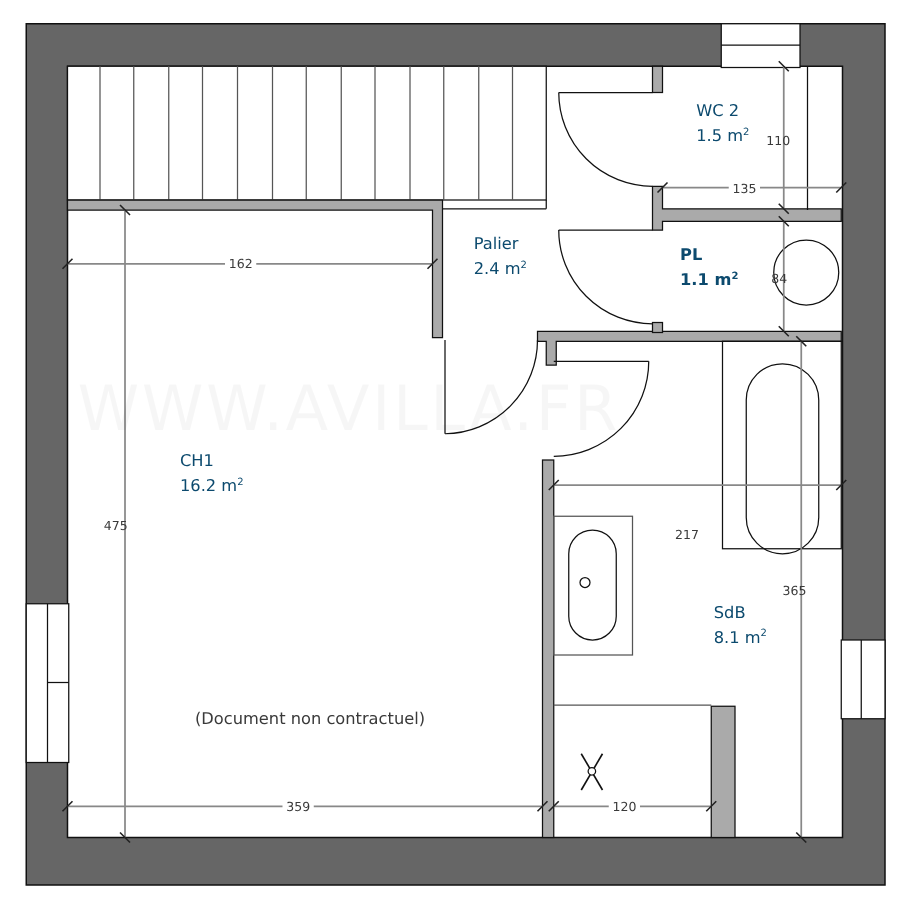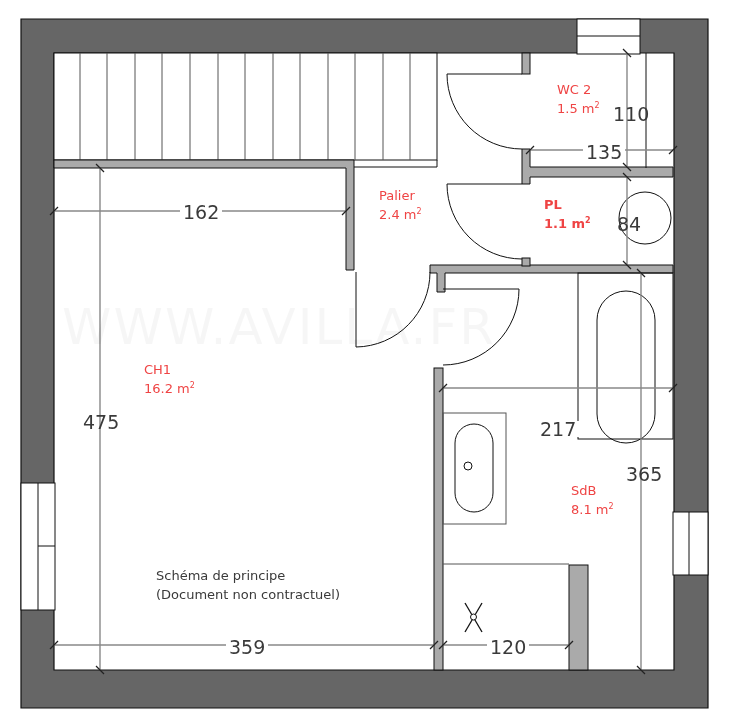--- a/index.html
+++ b/index.html
@@ -1,22 +1,22 @@
 <!DOCTYPE html>
 <html><head>
 <meta charset="utf-8">
 <style>
   html, body { margin: 0; padding: 0; background: #ffffff; }
   body { width: 731px; height: 722px; position: relative; overflow: hidden;
          font-family: "DejaVu Sans", sans-serif; }
   #plan { position: absolute; left: 0; top: 0; width: 731px; height: 722px; }
-  .lbl { position: absolute; font-size: 13px; line-height: 16px; color: #ef4444;
+  .lbl { position: absolute; font-size: 13px; line-height: 16px; color: #0c4a6e;
          white-space: nowrap; font-family: "DejaVu Sans", sans-serif; }
   .room-label { display: flex; flex-direction: column; }
-  .dim { position: absolute; font-size: 19px; color: #3a3a3a; background: #fff;
+  .dim { position: absolute; font-size: 10px; color: #3a3a3a; background: #fff;
          padding: 0 3px; line-height: 16px; white-space: nowrap;
          font-family: "DejaVu Sans", sans-serif; }
   .dim.nobg { background: transparent; }
   .watermark { position: absolute; left: 62px; top: 298px; font-size: 50px;
                color: rgba(0,0,0,0.035); letter-spacing: 2px; white-space: nowrap;
                font-family: "DejaVu Sans", sans-serif; font-weight: normal; }
   .note { position: absolute; left: 156px; top: 566px; font-size: 13px; line-height: 19px;
           color: #3a3a3a; white-space: nowrap; }
   sup { font-size: 8px; vertical-align: 5px; }
 </style>
@@ -175,15 +175,14 @@
 <div class="dim nobg" style="left:80px; top:414px;">475</div>
 <div class="dim" style="left:226px; top:639px;">359</div>
 <div class="dim nobg" style="left:610px; top:106px;">110</div>
 <div class="dim" style="left:583px; top:144px;">135</div>
 <div class="dim nobg" style="left:614px; top:216px;">84</div>
 <div class="dim" style="left:537px; top:382px;margin-top:39px;">217</div>
 <div class="dim nobg" style="left:623px; top:466px;">365</div>
 <div class="dim" style="left:487px; top:639px;">120</div>
 
 <div class="note">
-  <div>Schéma de principe</div>
   <div>(Document non contractuel)</div>
 </div>
 
 </body></html>

